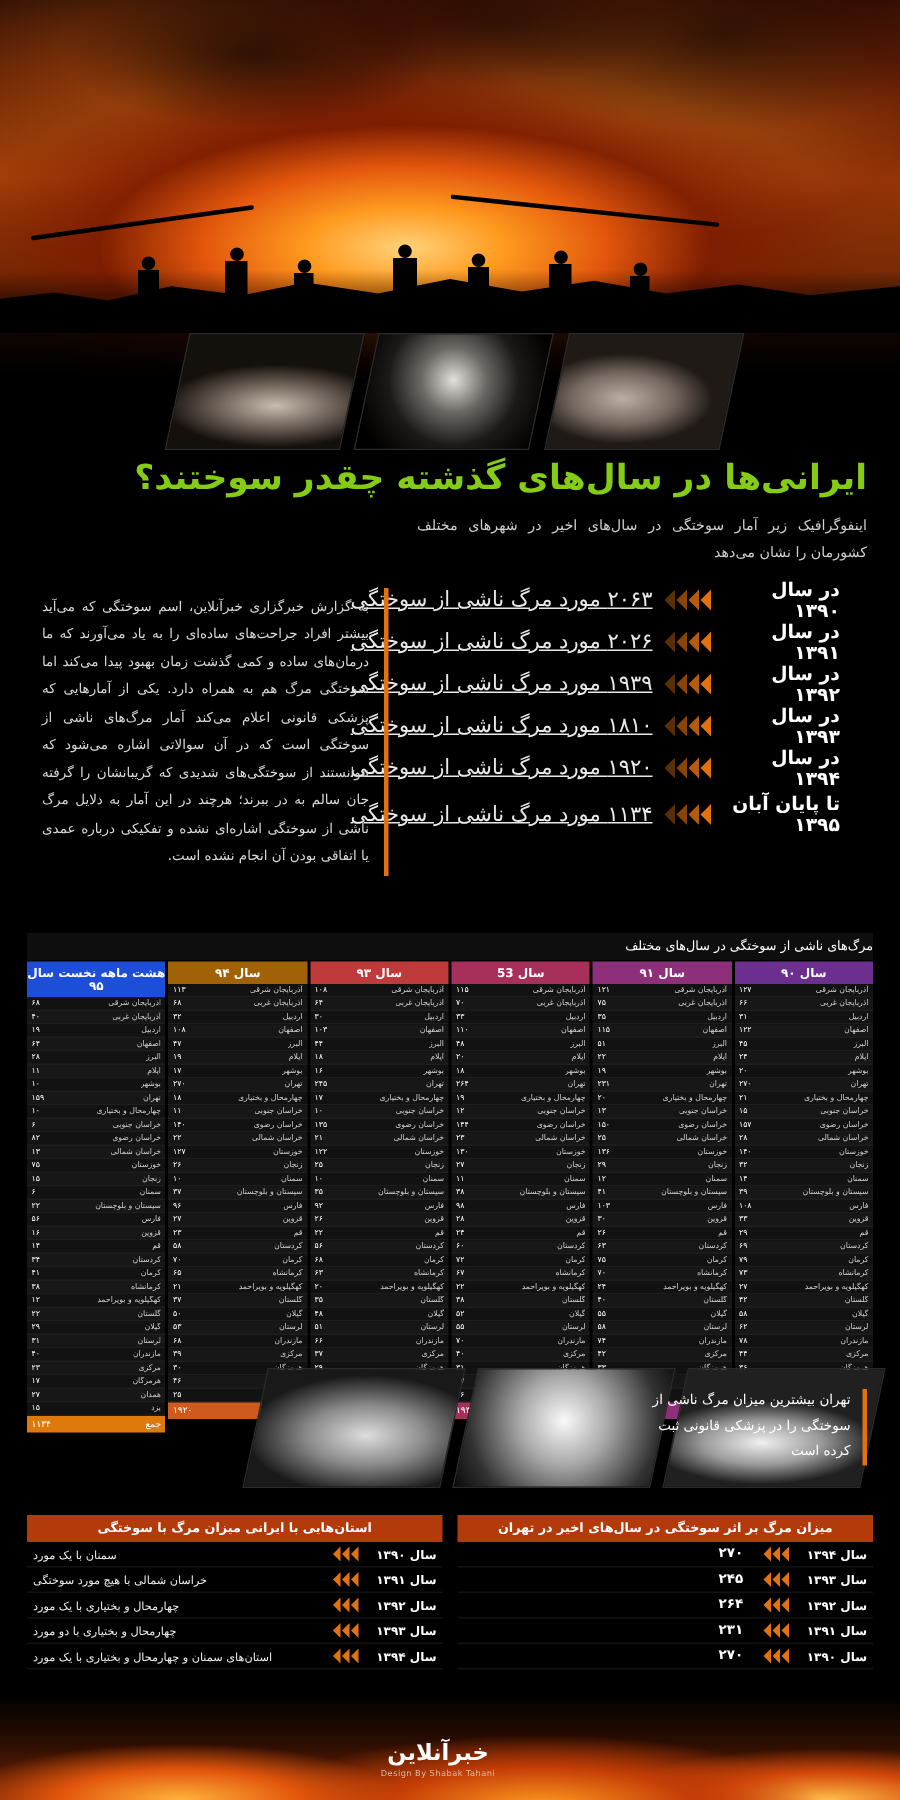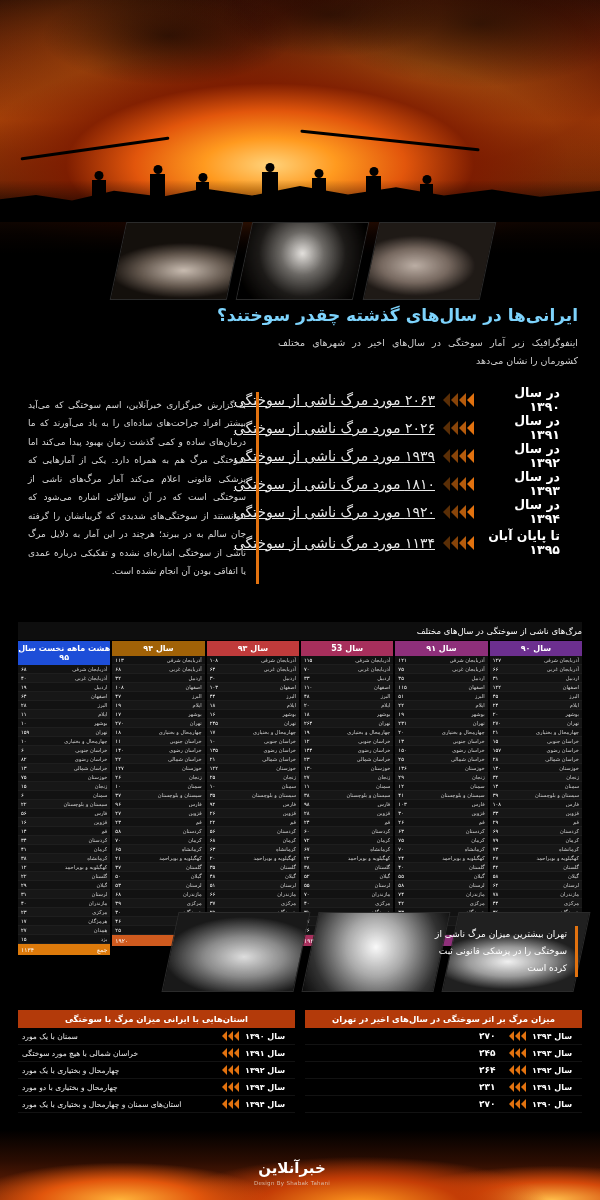--- a/index.html
+++ b/index.html
@@ -35,21 +35,21 @@
       linear-gradient(115deg,#1a1714 0%,#5d5047 40%,#231d19 100%);}
   .d2 .inner{background:
       radial-gradient(circle at 50% 42%, #d8d4cf 0%, #6f6b66 24%, #2a2724 48%, #0d0c0b 80%),
       linear-gradient(180deg,#d4560d 0%,#2a1206 70%);}
   .d3 .inner{background:
       radial-gradient(ellipse 70px 26px at 55% 60%, #c4b3a4 0%, #6b5b4e 50%, #241e19 85%),
       linear-gradient(200deg,#0c0a09 0%,#50443a 55%,#17130f 100%);}
 
   
   .title-wrap{position:absolute;right:22px;top:305px;width:556px;text-align:right;}
-  .title{color:#7dd3fc;font-size:17px;font-weight:bold;letter-spacing:-.3px;line-height:1.25;}
+  .title{color:#84cc16;font-size:23px;font-weight:bold;letter-spacing:-.3px;line-height:1.25;}
   .subtitle{margin-top:8px;color:#cfcfcf;font-size:9.5px;line-height:1.9;width:300px;margin-right:0;text-align:justify;direction:rtl;}
 
   
   .years{position:absolute;right:40px;top:386px;width:290px;}
   .yrow{display:flex;align-items:center;justify-content:flex-start;height:28px;gap:8px;}
   .ylabel{color:#fff;font-size:12.5px;font-weight:bold;min-width:78px;text-align:right;line-height:1.15;}
   .chev{display:flex;align-items:center;gap:1px;}
   .chev span{display:block;width:0;height:0;border-top:7px solid transparent;border-bottom:7px solid transparent;border-right:7px solid #e2720f;}
   .chev span:nth-child(2){opacity:.8}
   .chev span:nth-child(3){opacity:.6}
@@ -91,21 +91,21 @@
   .m1 .inner{background:radial-gradient(ellipse 70px 26px at 45% 60%,#e8e6e3 0%,#9c9793 45%,#2a2826 85%),linear-gradient(160deg,#121212,#4a4744 60%,#0d0d0d);}
   .m2 .inner{background:radial-gradient(circle at 50% 45%,#efeeec 0%,#a8a5a1 30%,#3a3837 65%,#111 90%),linear-gradient(200deg,#0f0f0f,#575451 55%,#101010);}
   .m3 .inner{background:radial-gradient(ellipse 80px 40px at 55% 55%,#d7d5d2 0%,#8b8885 40%,#232221 80%),linear-gradient(120deg,#161616,#6a6764 50%,#121212);}
   .midcap{position:absolute;right:22px;top:926px;width:140px;color:#fff;font-size:9px;line-height:1.9;text-align:right;border-right:3px solid #e2720f;padding-right:8px;}
 
   
   .bot{position:absolute;left:18px;top:1010px;width:564px;height:120px;display:flex;gap:10px;}
   .panel{flex:1;}
   .ph{background:#b33a0a;color:#fff;font-size:8.5px;text-align:center;padding:4px 0;font-weight:bold;}
   .prow{display:flex;align-items:center;gap:6px;padding:3px 4px;color:#fff;font-size:8px;border-bottom:1px solid rgba(255,255,255,.07);}
-  .prow .yl{min-width:46px;text-align:left;font-weight:bold;}
+  .prow .yl{min-width:46px;text-align:right;font-weight:bold;}
   .prow .tx{flex:1;text-align:left;font-size:7.5px;color:#ececec;}
   .prow .vl{color:#fff;font-weight:bold;font-size:9px;min-width:24px;text-align:left;}
   .chev2{display:flex;gap:1px;}
   .chev2 span{width:0;height:0;border-top:5px solid transparent;border-bottom:5px solid transparent;border-right:5px solid #e2720f;}
 
   
   .botfire{position:absolute;left:0;bottom:0;width:600px;height:70px;
     background:
       radial-gradient(ellipse 200px 50px at 20% 100%, #ffb43a 0%, #e2560c 40%, rgba(60,15,2,0) 75%),
       radial-gradient(ellipse 240px 60px at 60% 105%, #ff9a1f 0%, #c43d06 42%, rgba(40,10,2,0) 78%),

